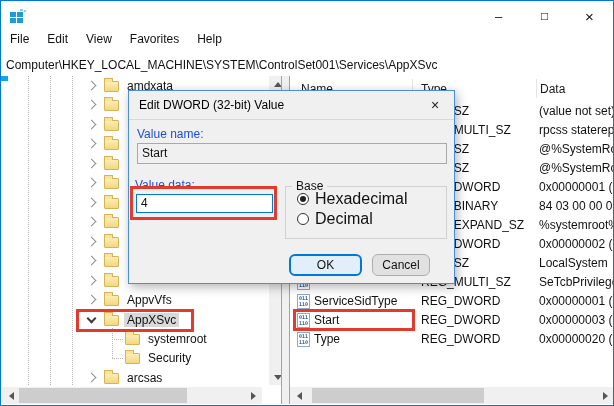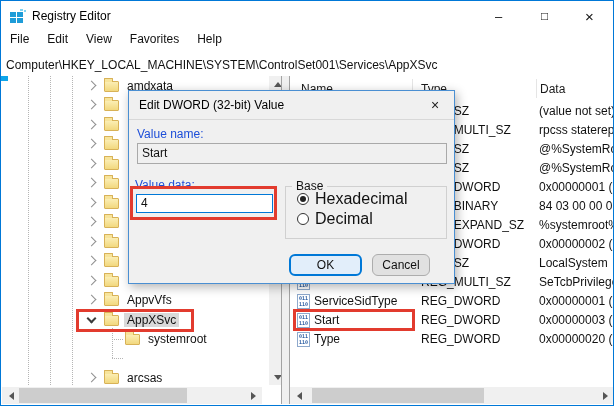--- a/index.html
+++ b/index.html
@@ -112,21 +112,20 @@
 
   <div class="titlebar">
     <svg class="appicon" viewBox="0 0 16 15">
       <rect x="0" y="3" width="6" height="5" fill="#1e9cd8"></rect>
       <rect x="7" y="3" width="6" height="5" fill="#1e9cd8"></rect>
       <rect x="0" y="9" width="6" height="5" fill="#1e9cd8"></rect>
       <rect x="7" y="9" width="6" height="5" fill="#1e9cd8"></rect>
       <rect x="10" y="0" width="3" height="2" fill="#7fd4f2"></rect>
       <rect x="14" y="1" width="2" height="2" fill="#7fd4f2"></rect>
     </svg>
-    <span class="apptitle">Registry Editor</span>
     <div class="winbtn btn-min">–</div>
     <div class="winbtn btn-max">□</div>
     <div class="winbtn btn-close">×</div>
   </div>
 
   <div class="menubar">
     <span class="menuitem">File</span>
     <span class="menuitem">Edit</span>
     <span class="menuitem">View</span>
     <span class="menuitem">Favorites</span>
@@ -206,20 +205,24 @@
         <span class="chev exp"></span>
         <span class="folder"></span>
         <span class="tlabel sel">AppXSvc</span>
       </div>
     <div class="connector" style="left:104px;top:252px;height:30px"></div>
     <div class="connector-h" style="left:104px;top:263px;width:11px"></div>
     <div class="connector-h" style="left:104px;top:282px;width:11px"></div>
     <div class="trow child" style="top:254px">
         <span class="folder"></span>
         <span class="tlabel">systemroot</span>
+      </div>
+    <div class="trow child" style="top:273px">
+        <span class="folder"></span>
+        <span class="tlabel">Security</span>
       </div>
     <div class="trow" style="top:293px">
         <span class="chev col"></span>
         <span class="folder"></span>
         <span class="tlabel">arcsas</span>
       </div>
 
     <div class="vscroll">
       <div class="sbtn" style="top:0">
           <div class="tri up"></div>

